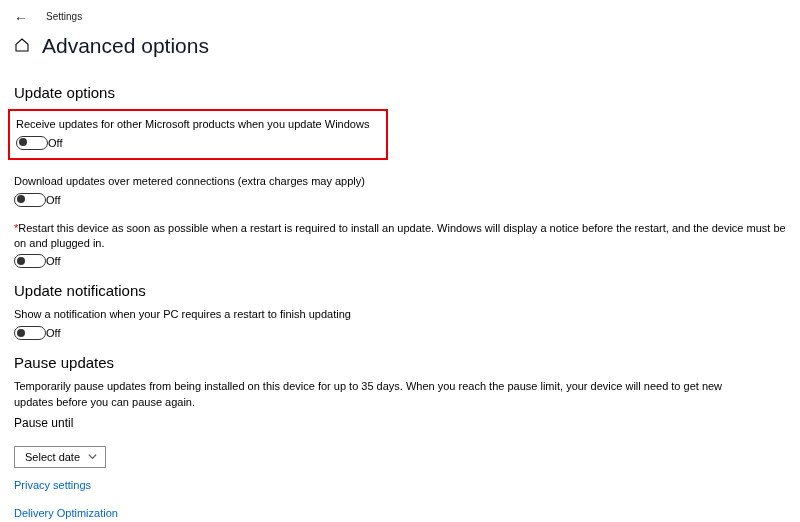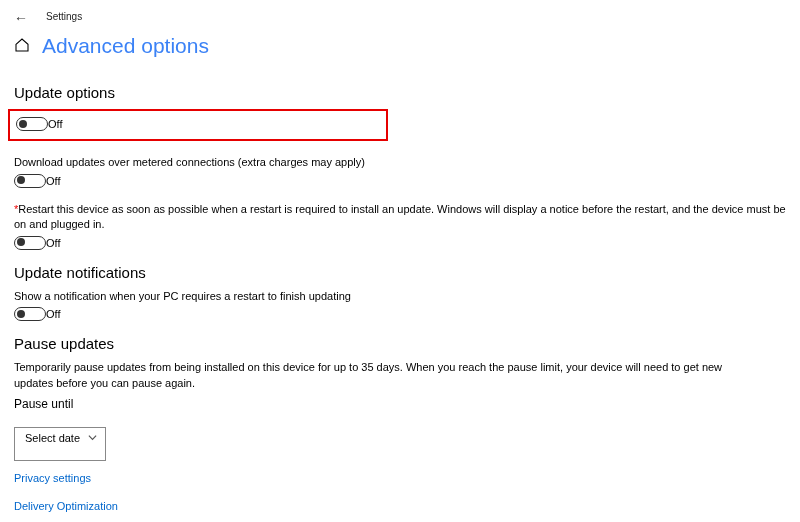--- a/index.html
+++ b/index.html
@@ -20,21 +20,21 @@
     }
     .back-arrow { font-size: 14px; color: #333; cursor: default; }
     .app-name { font-size: 10px; color: #222; }
     .page-header {
       display: flex;
       align-items: center;
       gap: 12px;
       padding: 6px 14px 14px 14px;
     }
     .home-icon svg { width: 16px; height: 16px; }
-    .page-title { font-size: 21px; font-weight: 400; color: #3b82f6; }
+    .page-title { font-size: 21px; font-weight: 400; color: #0f172a; }
     .content { padding: 0 14px; }
     .section-heading {
       font-size: 15px;
       font-weight: 400;
       color: #000;
       margin-top: 12px;
       margin-bottom: 8px;
     }
     .opt-block { margin-bottom: 14px; }
     .opt-label { font-size: 11px; color: #000; margin-bottom: 4px; line-height: 1.35; }
@@ -55,21 +55,21 @@
     .highlight-box {
       border: 2px solid #e60000;
       padding: 6px 8px 8px 6px;
       margin-left: -6px;
       width: 380px;
     }
     .desc-text { font-size: 11px; color: #000; line-height: 1.4; margin-bottom: 6px; }
     .field-label { font-size: 12px; color: #000; margin-bottom: 16px; }
     .select-btn {
       display: inline-flex; align-items: center; gap: 8px;
-      border: 1px solid #888; padding: 4px 8px 16px 10px;
+      border: 1px solid #888; padding: 4px 8px 4px 10px;
       font-size: 11px; cursor: pointer; background: #fff; text-align: right;
     }
     .chevron svg { width: 9px; height: 9px; }
     .link-row { margin-top: 14px; }
     .link-row a { color: #0066cc; font-size: 11px; text-decoration: none; cursor: pointer; }
   </style>
 </head>
 <body>
 
 <div class="top-bar">
@@ -84,20 +84,21 @@
       </svg>
   </span>
   <span class="page-title">Advanced options</span>
 </div>
 
 <div class="content">
   
   <div class="section-heading">Update options</div>
 
   <div class="opt-block highlight-box">
+    <div class="opt-label">Receive updates for other Microsoft products when you update Windows</div>
     <div class="toggle-row">
       <div class="toggle"></div>
       <span class="toggle-text">Off</span>
     </div>
   </div>
 
   <div class="opt-block">
     <div class="opt-label">Download updates over metered connections (extra charges may apply)</div>
     <div class="toggle-row">
       <div class="toggle"></div>

